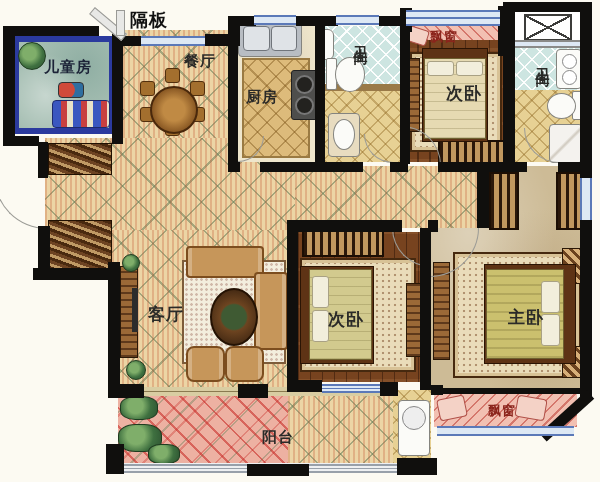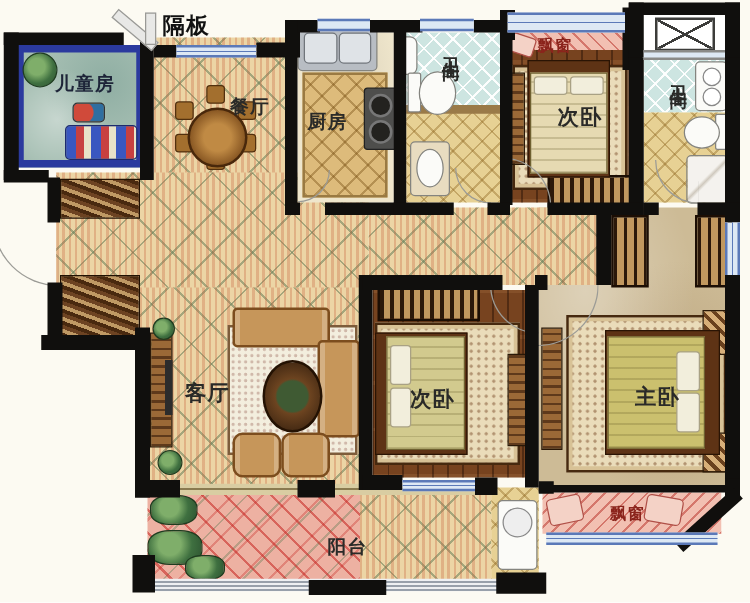--- a/index.html
+++ b/index.html
@@ -267,21 +267,21 @@
   <div class="win" style="left:336px;top:15px;width:43px;height:6px;"></div>
   <div class="win" style="left:406px;top:10px;width:94px;height:12px;"></div>
   <div class="win" style="left:515px;top:40px;width:65px;height:4px;border-color:#8a8a88;background-image:linear-gradient(to bottom,transparent 44%,#8a8a88 44%,#8a8a88 56%,transparent 56%);"></div>
   <div class="winv" style="left:580px;top:178px;width:8px;height:42px;"></div>
   <div class="win" style="left:322px;top:384px;width:58px;height:5px;"></div>
   <div class="win" style="left:437px;top:426px;width:137px;height:6px;"></div>
   <div class="rail" style="left:122px;top:463px;width:276px;height:10px;"></div>
 
   <span class="lbl lbl-part" style="left:130px;top:8px;text-align:right;">隔板</span>
   <span class="lbl" style="left:44px;top:58px;color:#1d2438;">儿童房</span>
-  <span class="lbl" style="left:184px;top:76px;">餐厅</span>
+  <span class="lbl" style="left:184px;top:52px;">餐厅</span>
   <span class="lbl" style="left:246px;top:88px;">厨房</span>
   <span class="lbl lbl-v" style="left:352px;top:34px;">卫生间</span>
   <span class="lbl lbl-v" style="left:534px;top:56px;">卫生间</span>
   <span class="lbl lbl-red" style="left:430px;top:28px;">飘窗</span>
   <span class="lbl lbl-big" style="left:446px;top:82px;">次卧</span>
   <span class="lbl lbl-big" style="left:148px;top:303px;">客厅</span>
   <span class="lbl lbl-big" style="left:328px;top:308px;">次卧</span>
   <span class="lbl lbl-big" style="left:508px;top:306px;">主卧</span>
   <span class="lbl" style="left:262px;top:428px;">阳台</span>
   <span class="lbl lbl-red" style="left:488px;top:402px;">飘窗</span>

